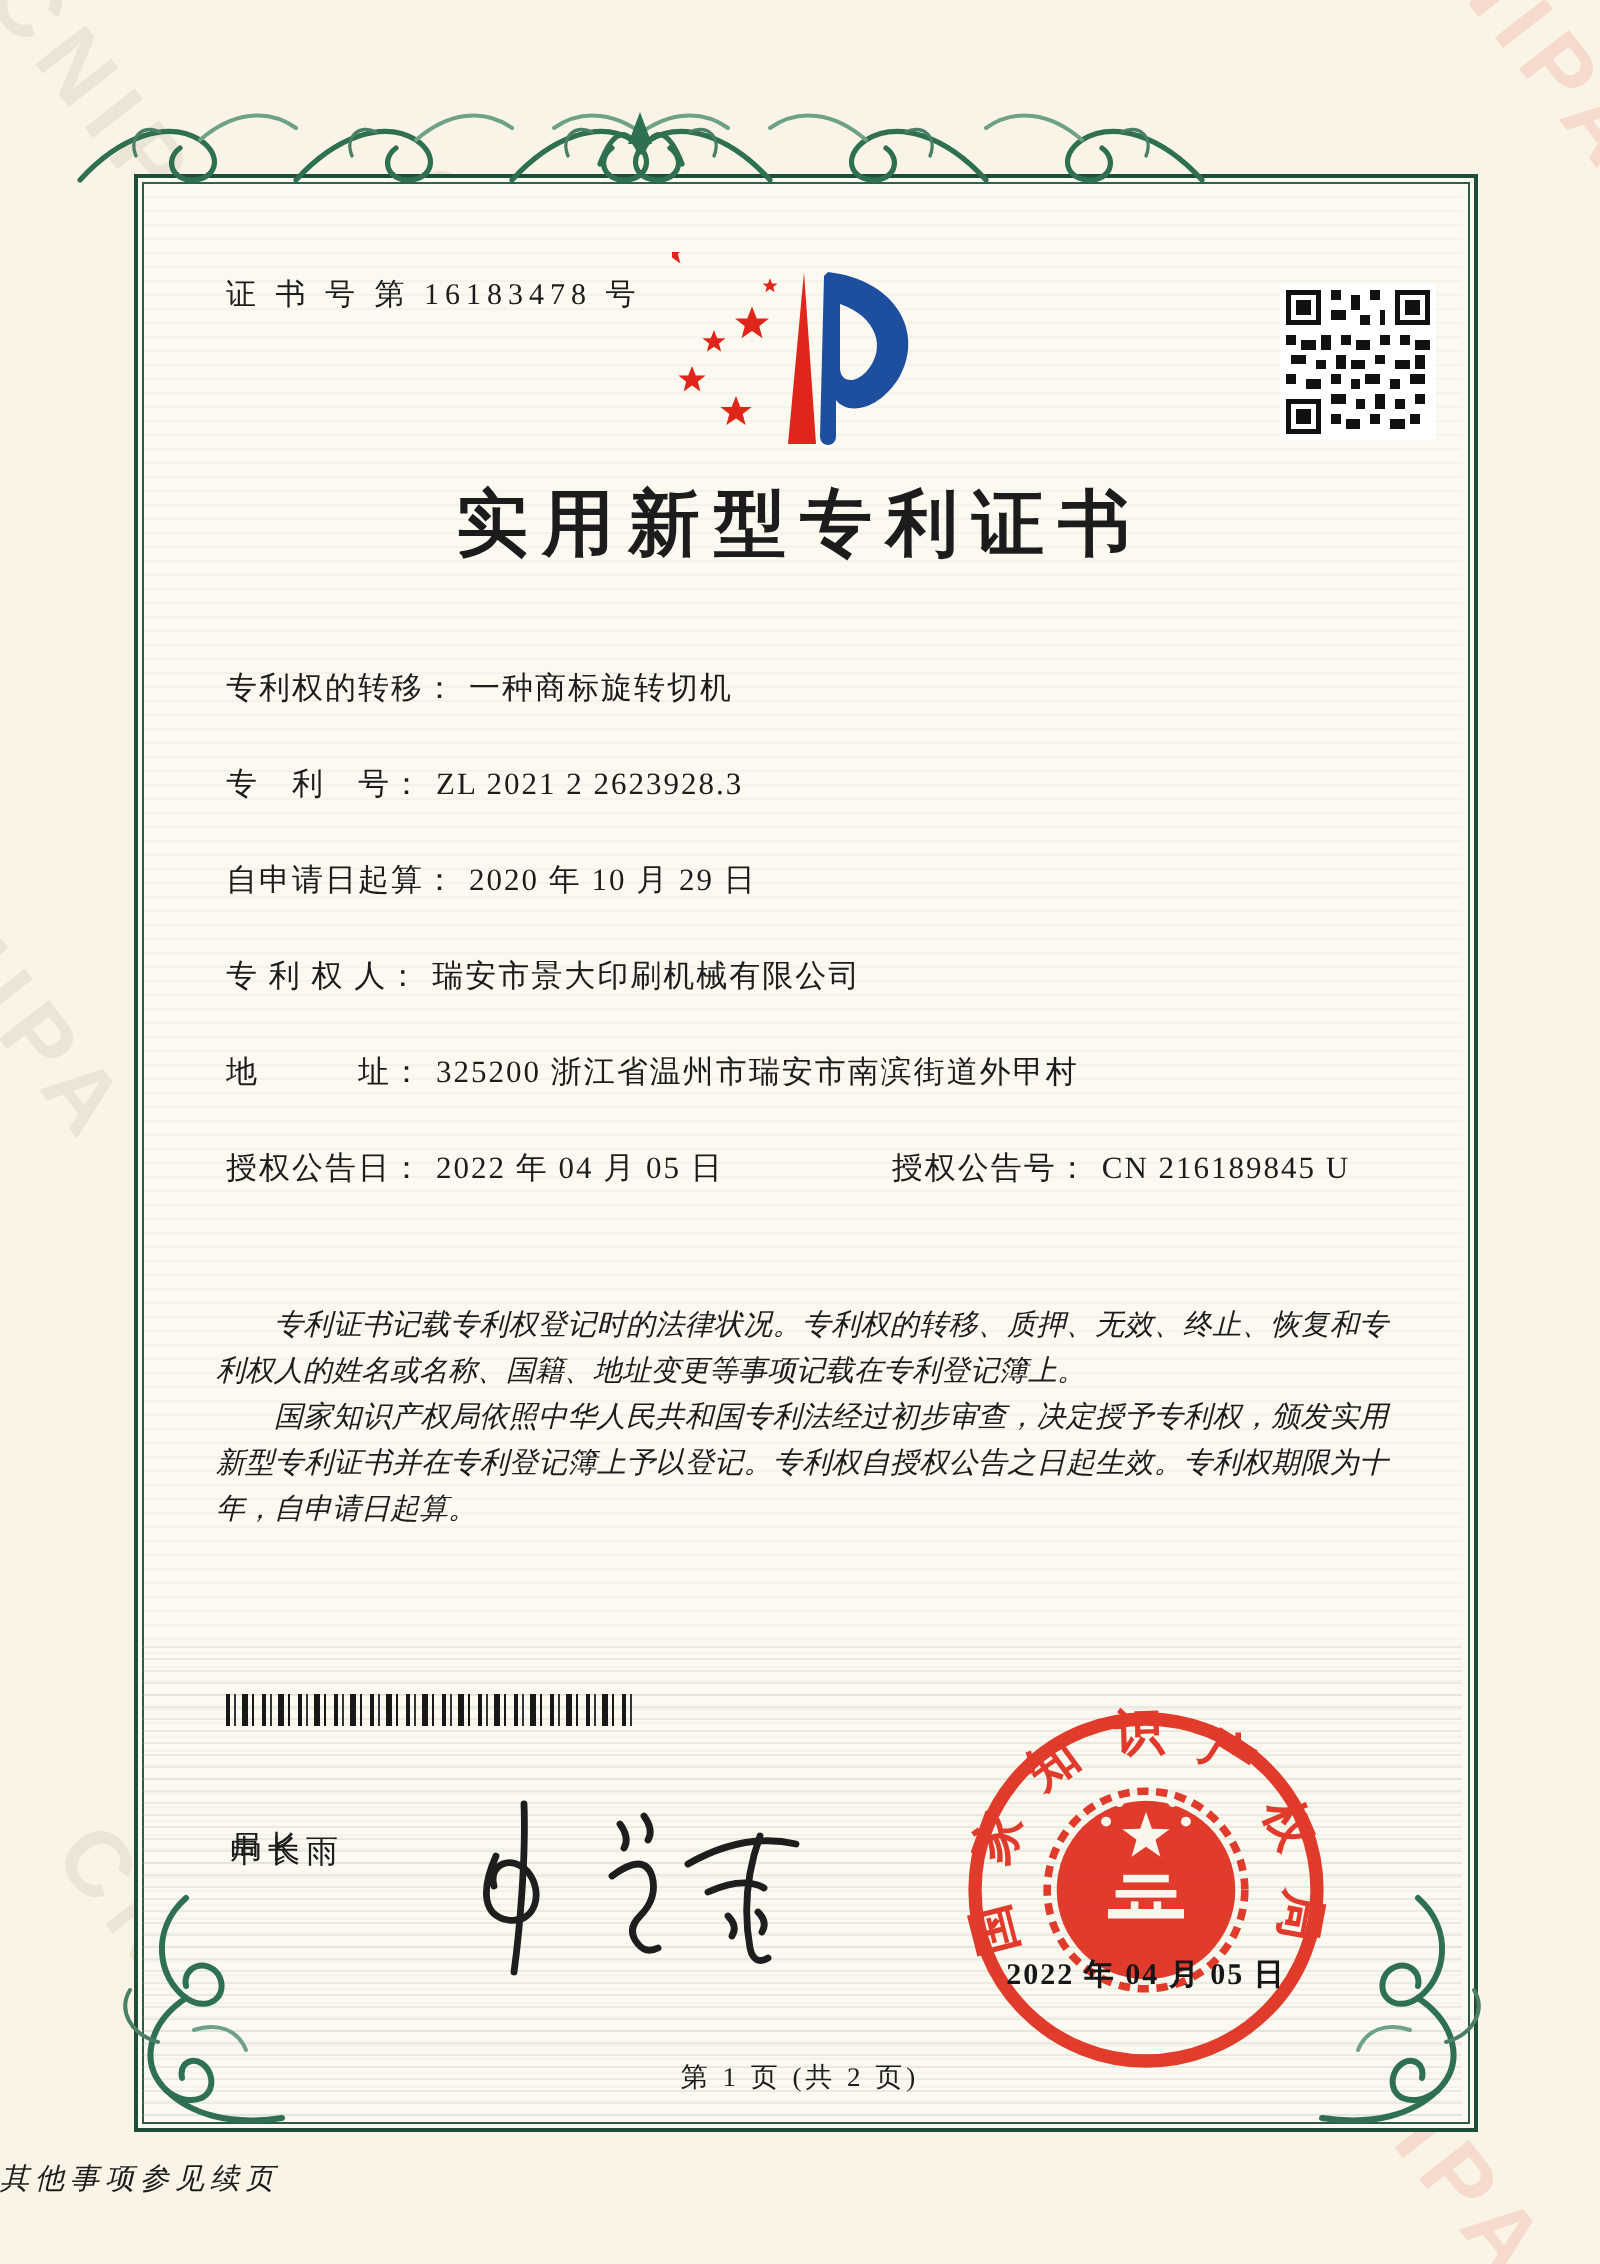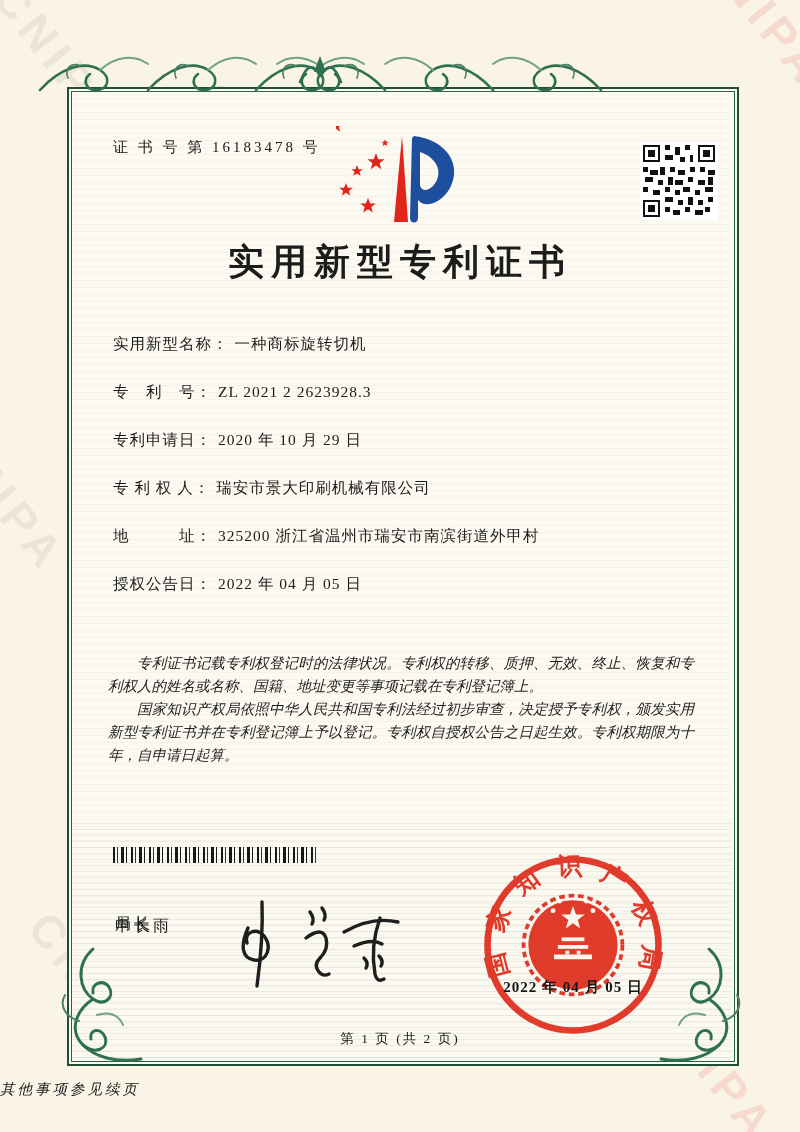--- a/index.html
+++ b/index.html
@@ -186,42 +186,46 @@
         <rect x="17" y="25" width="2" height="2"></rect>
       <rect x="21" y="26" width="3" height="2"></rect>
         <rect x="25" y="25" width="2" height="2"></rect>
     </g>
   </svg>
 
   <div class="title">实用新型专利证书</div>
 
   <div class="fields">
     <div class="frow">
-      <span class="flabel">实用新型名称：</span>
+      <span class="flabel">专利权的转移：</span>
       <span class="fvalue">一种商标旋转切机</span>
     </div>
     <div class="frow">
       <span class="flabel">专　利　号：</span>
       <span class="fvalue">ZL 2021 2 2623928.3</span>
     </div>
     <div class="frow">
-      <span class="flabel">专利申请日：</span>
+      <span class="flabel">自申请日起算：</span>
       <span class="fvalue">2020 年 10 月 29 日</span>
     </div>
     <div class="frow">
       <span class="flabel">专 利 权 人：</span>
       <span class="fvalue">瑞安市景大印刷机械有限公司</span>
     </div>
     <div class="frow">
       <span class="flabel">地　　　址：</span>
       <span class="fvalue">325200  浙江省温州市瑞安市南滨街道外甲村</span>
     </div>
     <div class="frow">
       <span class="flabel">授权公告日：</span>
       <span class="fvalue">2022 年 04 月 05 日</span>
+      <span class="grant-pair">
+        <span class="flabel">授权公告号：</span>
+        <span class="fvalue">CN 216189845 U</span>
+      </span>
     </div>
   </div>
 
   <div class="paras">
     <p>专利证书记载专利权登记时的法律状况。专利权的转移、质押、无效、终止、恢复和专利权人的姓名或名称、国籍、地址变更等事项记载在专利登记簿上。</p>
     <p>国家知识产权局依照中华人民共和国专利法经过初步审查，决定授予专利权，颁发实用新型专利证书并在专利登记簿上予以登记。专利权自授权公告之日起生效。专利权期限为十年，自申请日起算。</p>
   </div>
 
   <div class="barcode"></div>
 

